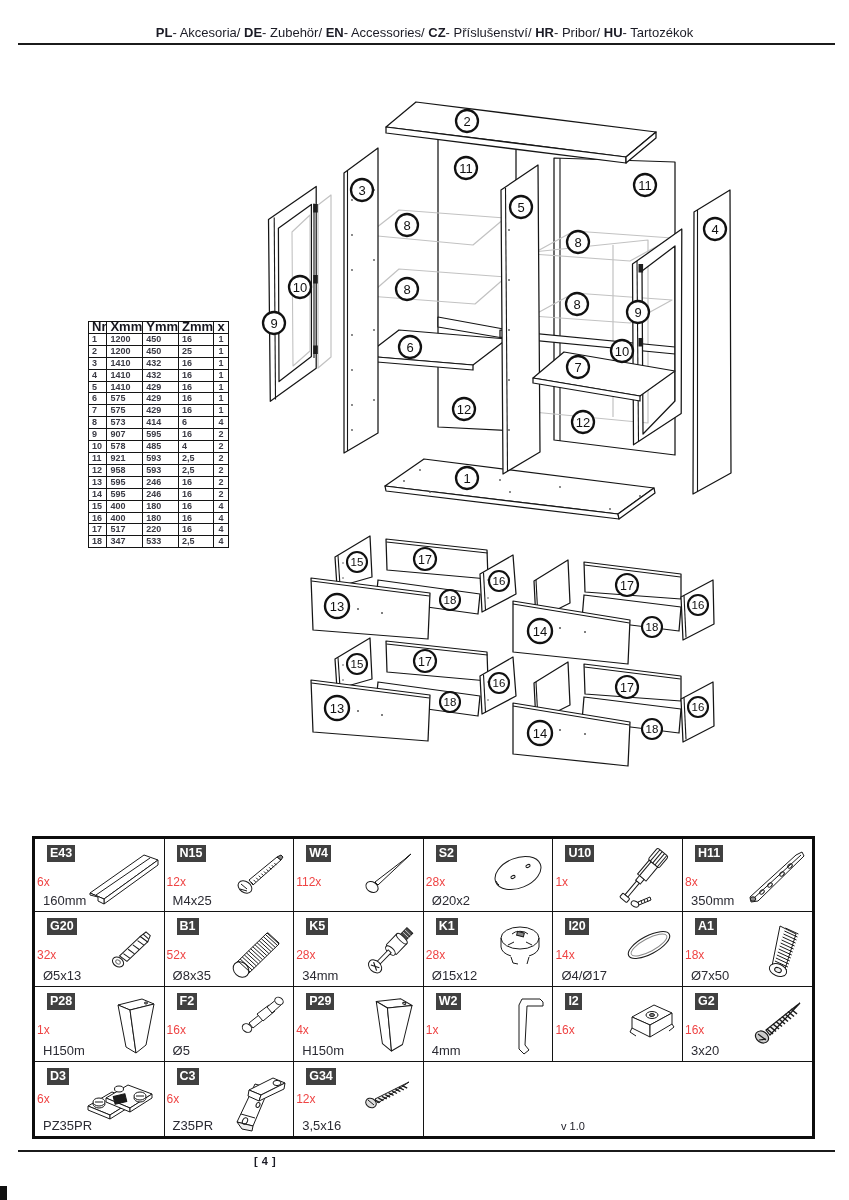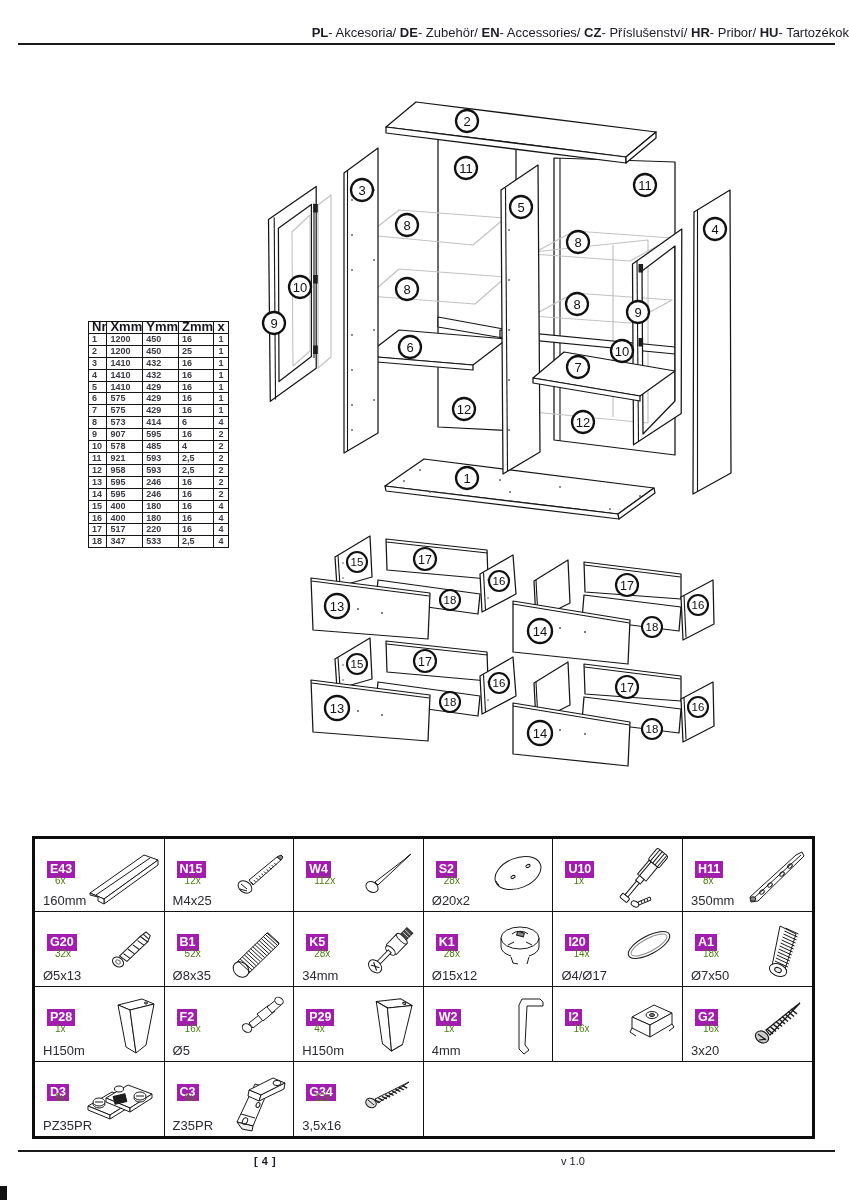--- a/index.html
+++ b/index.html
@@ -1,34 +1,34 @@
 <!DOCTYPE html>
 <html><head>
 <meta charset="utf-8">
 <style>
 html,body{margin:0;padding:0}
 body{width:849px;height:1200px;background:#ffffff;font-family:"Liberation Sans",sans-serif;position:relative;overflow:hidden;color:#1c1c1c}
 .abs{position:absolute}
-#hdr{top:25px;left:0;width:849px;text-align:right;font-size:13px;color:#1b1b25}
+#hdr{top:25px;left:0;width:849px;text-align:center;font-size:13px;color:#1b1b25}
 #hdrline{top:43px;left:18px;width:817px;height:2px;background:#1b1b1b}
 #ftrline{top:1150px;left:18px;width:817px;height:2px;background:#1b1b1b}
 #pg{top:1155px;left:254px;font-size:11px;font-weight:bold;color:#1b1b25;letter-spacing:0.5px}
-#ver{top:1155px;left:561px;font-size:11px;color:#1b1b25}
+#ver{top:1120px;left:561px;font-size:11px;color:#1b1b25}
 #cornermark{top:1186px;left:0px;width:7px;height:14px;background:#111}
 
 #dimtab{top:321px;left:88px;border-collapse:collapse;table-layout:fixed}
 #dimtab td,#dimtab th{border:1.4px solid #141414;font-size:9px;color:#3a3a44;padding:0 0 0 3px;text-align:left;height:10.9px;line-height:10.9px;font-weight:bold;overflow:hidden}
 #dimtab th{color:#16161e;font-size:13px}
 #dimtab td:last-child,#dimtab th:last-child{text-align:center;padding-left:0}
 
 #grid{top:836px;left:32px;border-collapse:collapse;table-layout:fixed;border:3.6px solid #0d0d0d}
 #grid td{border:1.6px solid #141414;width:128.6px;height:74.2px;padding:0;position:relative;vertical-align:top}
 #grid tr:first-child td{height:71.8px}
-.badge{position:absolute;left:12px;top:22px;background:#a21caf;color:#fff;font-size:12.5px;font-weight:bold;padding:1px 3px 2px 3px;letter-spacing:0px}
-.cnt{position:absolute;left:20px;top:36px;font-size:10px;color:#4d7c0f}
+.badge{position:absolute;left:12px;top:6px;background:#404040;color:#fff;font-size:12.5px;font-weight:bold;padding:1px 3px 2px 3px;letter-spacing:0px}
+.cnt{position:absolute;left:2px;top:36px;font-size:12px;color:#ef4444}
 .sz{position:absolute;left:8px;bottom:3px;font-size:13px;color:#2b2b33}
 .ic{position:absolute;right:2px;top:8px}
 </style>
 </head>
 <body>
 <div class="abs" id="hdr"><b>PL</b>- Akcesoria/ <b>DE</b>- Zubehör/ <b>EN</b>- Accessories/ <b>CZ</b>- Příslušenství/ <b>HR</b>- Pribor/ <b>HU</b>- Tartozékok</div>
 <div class="abs" id="hdrline"></div>
 
 <table class="abs" id="dimtab">
 <colgroup>

